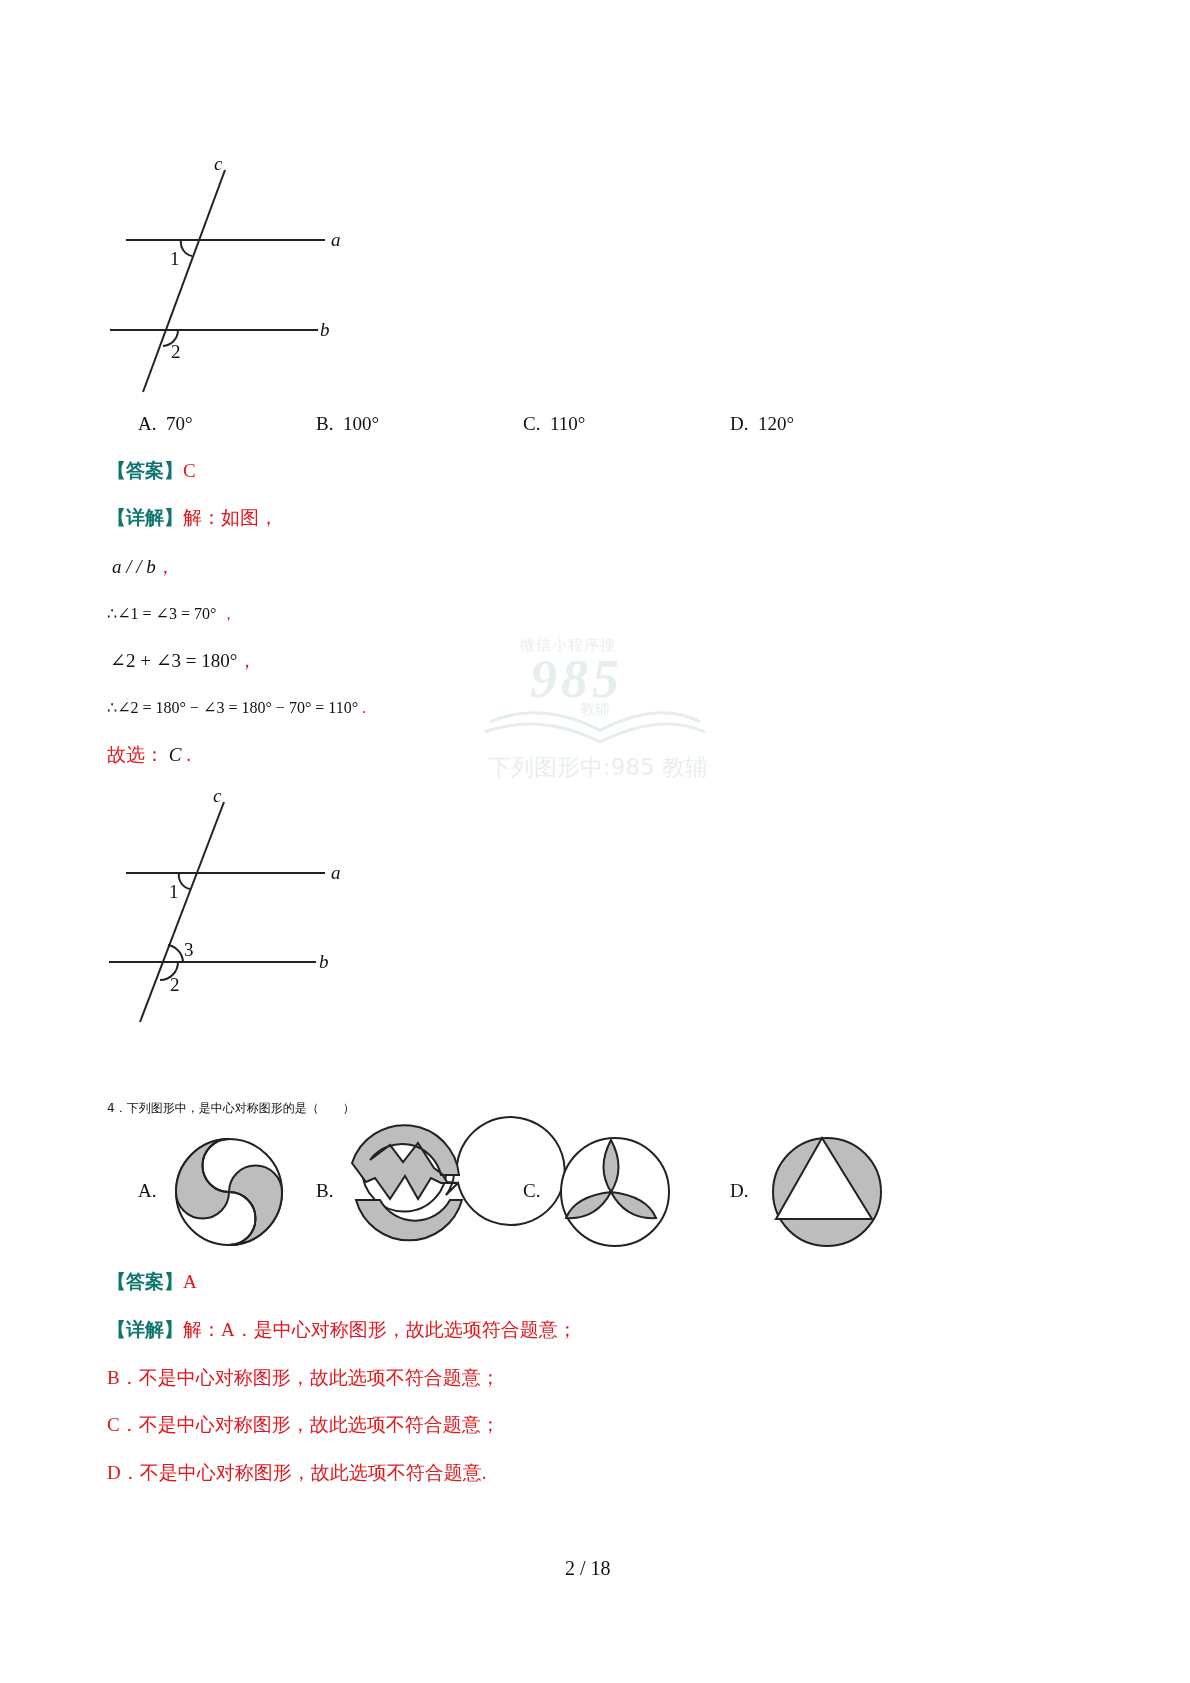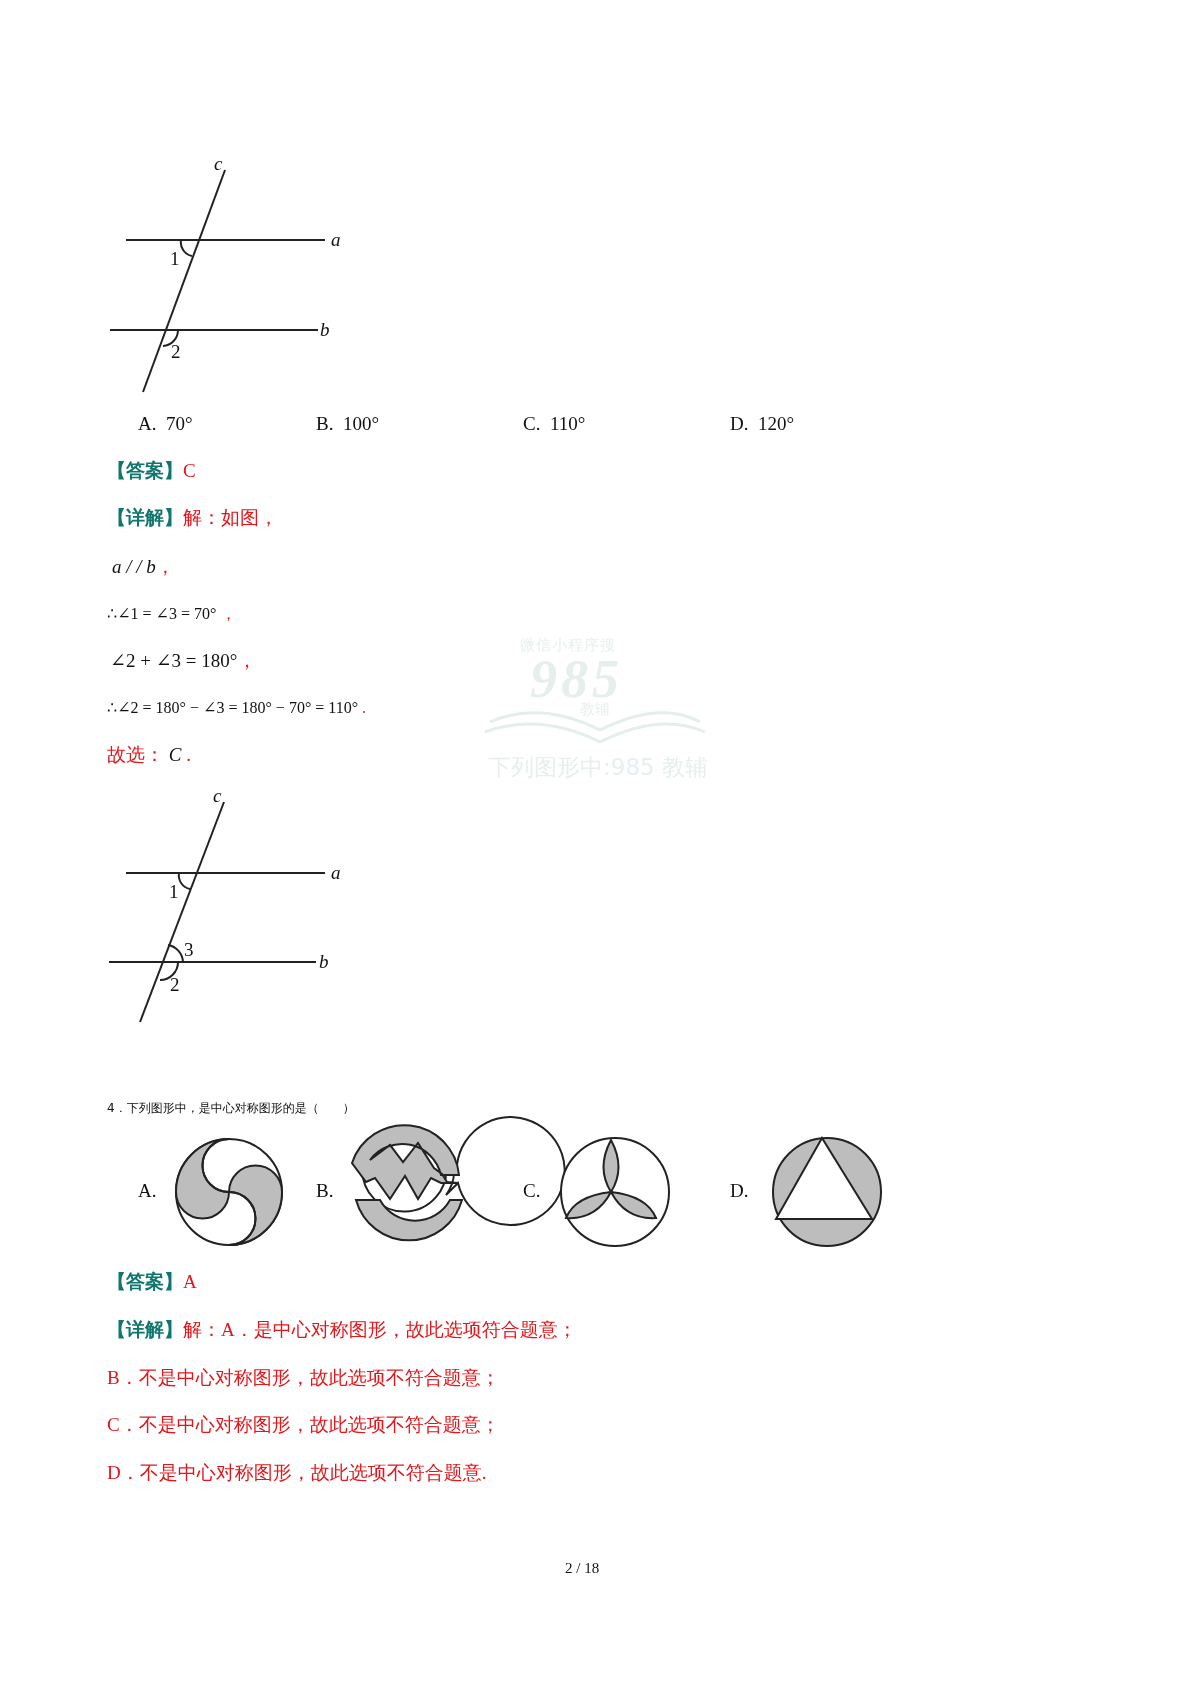--- a/index.html
+++ b/index.html
@@ -140,15 +140,15 @@
 <div class="abs txt red" style="left:107px;top:1270px;">
   <span class="bracket">【答案】</span><span>A</span>
 </div>
 <div class="abs txt red" style="left:107px;top:1318px;">
   <span class="bracket">【详解】</span><span>解：A．是中心对称图形，故此选项符合题意；</span>
 </div>
 <div class="abs txt red" style="left:107px;top:1366px;">B．不是中心对称图形，故此选项不符合题意；</div>
 <div class="abs txt red" style="left:107px;top:1413px;">C．不是中心对称图形，故此选项不符合题意；</div>
 <div class="abs txt red" style="left:107px;top:1461px;">D．不是中心对称图形，故此选项不符合题意.</div>
 
-<div class="abs txt" style="left:565px;top:1556px;font-size:15px;">
+<div class="abs txt" style="left:565px;top:1556px;font-size:20px;">
   <span>2</span>&nbsp;<span>/</span>&nbsp;<span>18</span>
 </div>
 
 </body></html>

